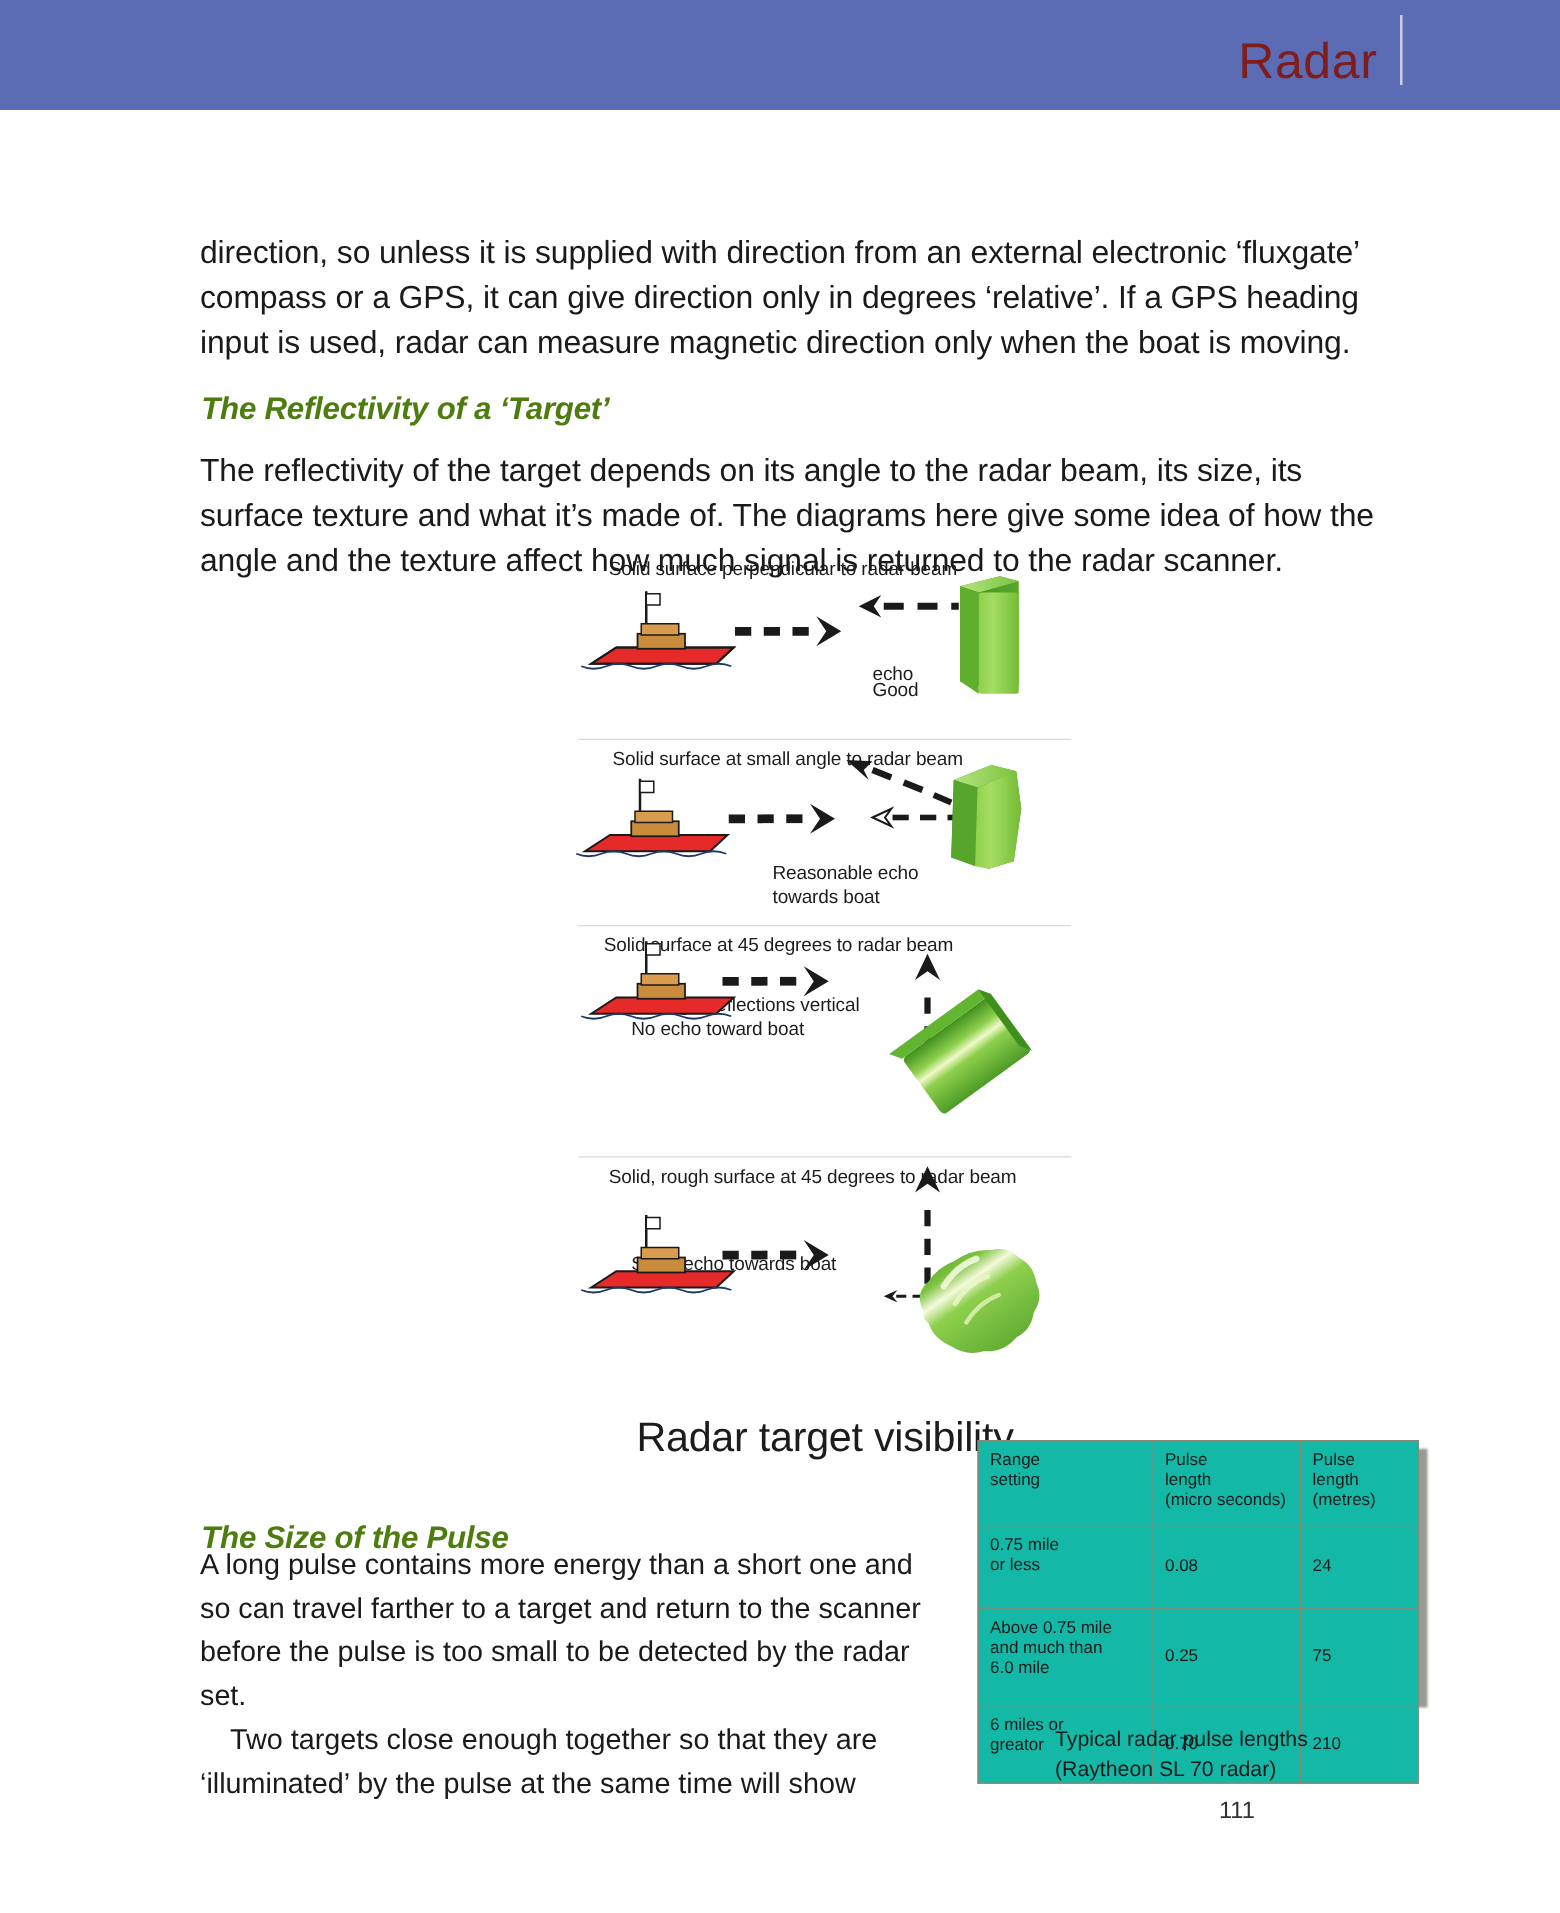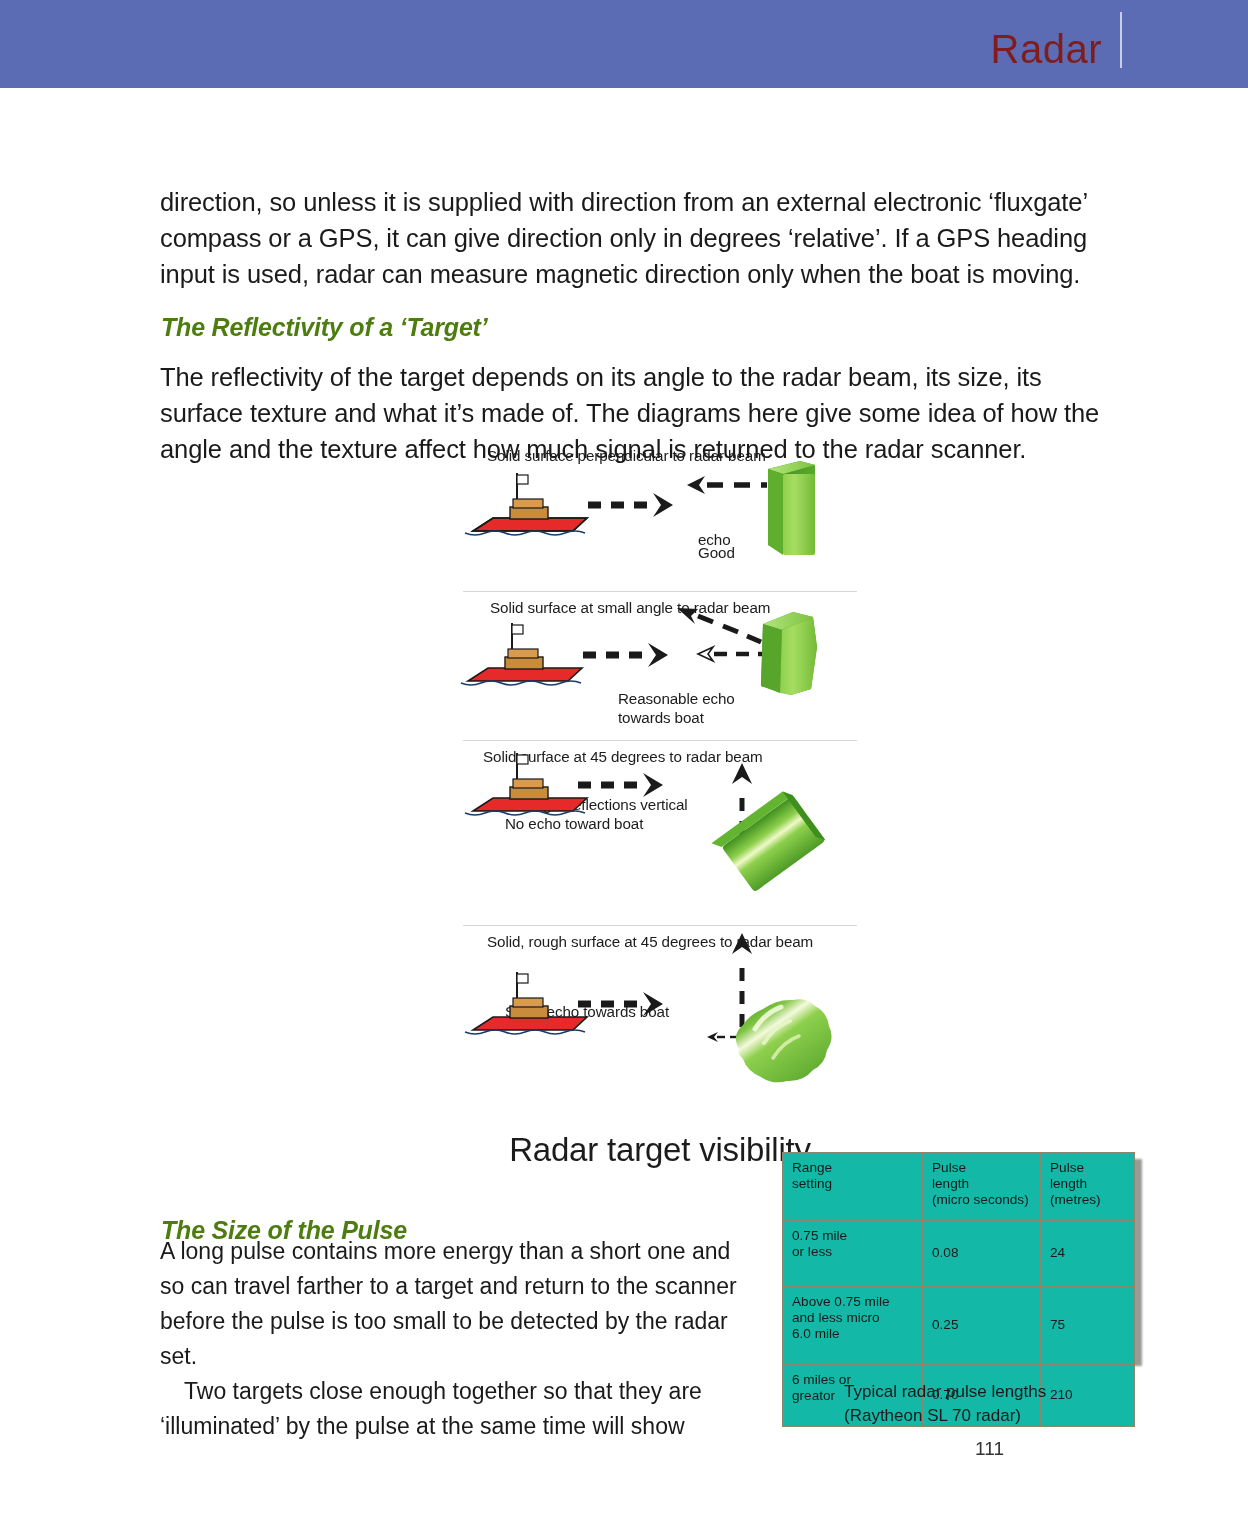--- a/index.html
+++ b/index.html
@@ -446,21 +446,21 @@
           <td>
             <div>0.75 mile</div>
             <div>or less</div>
           </td>
           <td class="val">0.08</td>
           <td class="val">24</td>
         </tr>
         <tr class="r2">
           <td>
             <div>Above 0.75 mile</div>
-            <div>and less micro</div>
+            <div>and much than</div>
             <div>6.0 mile</div>
           </td>
           <td class="val">0.25</td>
           <td class="val">75</td>
         </tr>
         <tr class="r3">
           <td>
             <div>6 miles or</div>
             <div>greator</div>
           </td>

